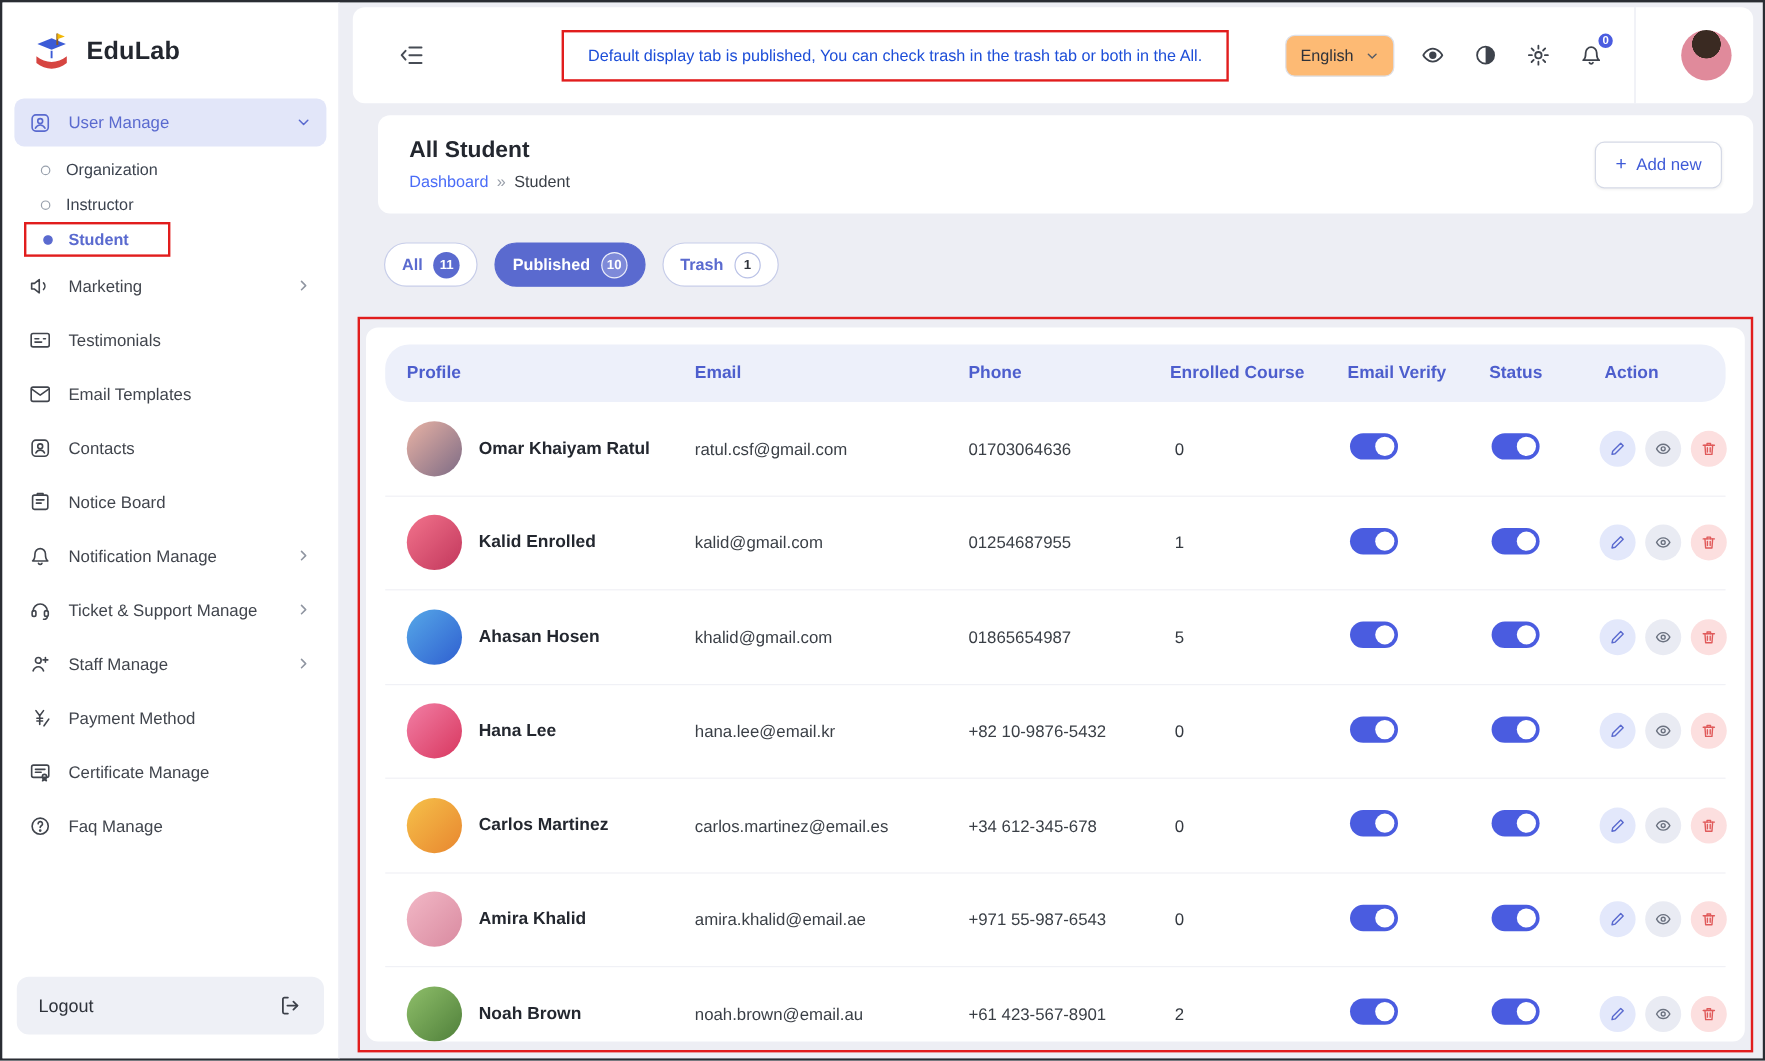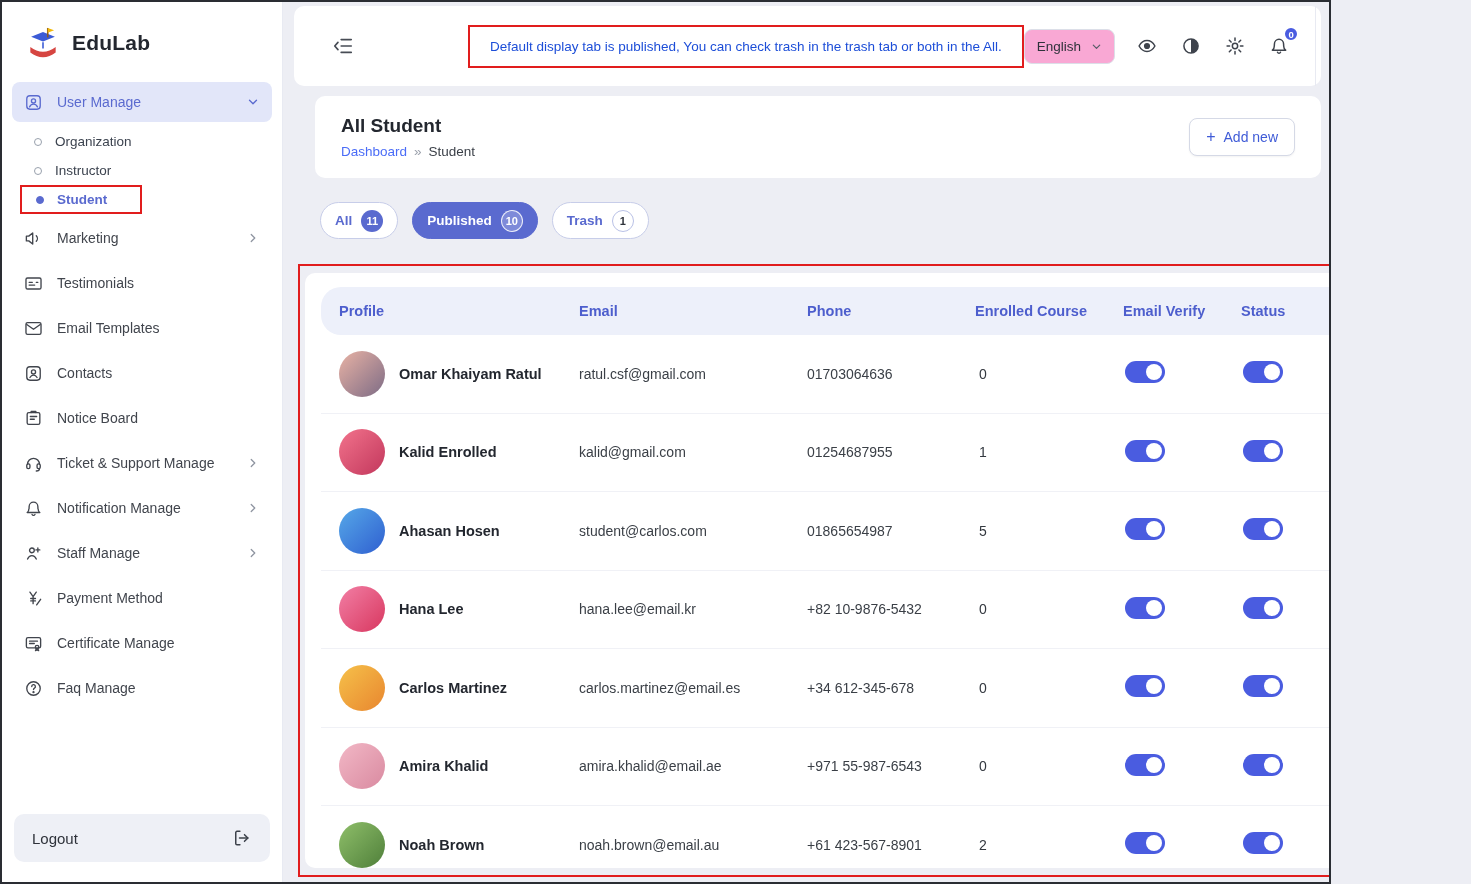--- a/index.html
+++ b/index.html
@@ -2,21 +2,21 @@
 <html style="--accent: #5a6acf; --toggle-on: #4a5ce0; --annotation: #e11d1d; --link: #4a6cf7; --danger: #e05a5a;"><head>
 <meta charset="utf-8">
 <style>
   :root{
     --accent:#5a6acf; --accent-dark:#4553b8; --toggle-on:#4a5ce0;
     --annotation:#e11d1d; --link:#4a6cf7; --danger:#e05a5a;
   }
   *{box-sizing:border-box; margin:0; padding:0;}
   html,body{width:1471px;height:884px;}
   body{font-family:"Liberation Sans","DejaVu Sans",sans-serif; background:#edeef4;}
-  .app{position:relative; width:1331px; height:884px; background:#edeef4; overflow:hidden; border:2px solid #2a2d33;}
+  .app{position:relative; width:1471px; height:884px; background:#edeef4; overflow:hidden; border:2px solid #2a2d33;}
 
   
   .sidebar{position:absolute; left:0; top:0; bottom:0; width:281px; background:#fff; border-right:1px solid #e8eaf2;}
   .logo-row{display:flex; align-items:center; gap:10px; padding:22px 22px 16px;}
   .logo-text{font-size:21px; font-weight:bold; color:#23272f; letter-spacing:.2px;}
   .menu{padding:4px 10px 0;}
   .menu-item{height:40px; display:flex; align-items:center; gap:14px; padding:0 12px; border-radius:8px; color:#41454d; font-size:14px; margin-bottom:5px; cursor:pointer;}
   .menu-item svg{width:19px; height:19px; flex:none;}
   .menu-item.active{background:#e2e6f9; color:var(--accent); font-weight:500;}
   .chev{margin-left:auto; color:#8f95a1; display:flex;}
@@ -30,21 +30,21 @@
   .sub-item.annotated{border:2px solid var(--annotation); margin-left:8px; padding:5px 0 5px 14px; width:122px;}
   .logout{position:absolute; left:12px; right:12px; bottom:20px; height:48px; background:#eef0f6; border-radius:10px; display:flex; align-items:center; justify-content:space-between; padding:16px 18px; font-size:15px; color:#2e323a; font-weight:500; cursor:pointer;}
   .logout svg{width:20px; height:20px; color:#3c414a;}
 
   
   .topbar{position:absolute; left:292px; top:4px; right:8px; height:80px; background:#fff; border-radius:10px; display:flex; align-items:center; padding:0 0 0 38px;}
   .collapse-btn{background:none; border:none; cursor:pointer; color:#474c55; display:flex; padding:0;}
   .collapse-btn svg{width:22px; height:22px;}
   .notice{margin-left:114px; border:2px solid var(--annotation); color:#1d4ed8; font-size:13.5px; padding:12px 20px; white-space:nowrap;}
   .tb-right{margin-left:auto; display:flex; align-items:center; gap:20px; height:100%;}
-  .lang{display:flex; align-items:center; gap:10px; border:1px solid #dcdfe8; border-radius:8px; padding:9px 12px; font-size:13.5px; color:#2e323a; font-weight:500; cursor:pointer; background:#f9a8d4;}
+  .lang{display:flex; align-items:center; gap:10px; border:1px solid #dcdfe8; border-radius:8px; padding:9px 12px; font-size:13.5px; color:#2e323a; font-weight:500; cursor:pointer; background:#fdba74;}
   .lang svg{width:11px; height:11px; color:#565c66;}
   .icon-btn{width:24px; height:24px; color:#3e434c; position:relative; background:none; border:none; padding:0; cursor:pointer; display:flex; align-items:center; justify-content:center;}
   .icon-btn svg{width:20px; height:20px;}
   .badge{position:absolute; top:-8px; right:-8px; min-width:16px; height:16px; background:#4a5ce0; color:#fff; font-size:9.5px; font-weight:bold; border-radius:8px; display:flex; align-items:center; justify-content:center; border:2px solid #fff;}
   .tb-divider{width:1px; height:80px; background:#e8eaf2; margin-left:4px;}
   .avatar-top{width:42px; height:42px; border-radius:50%; margin:0 18px; cursor:pointer; flex:none;
     background:radial-gradient(circle at 50% 28%, #3a2a22 0 32%, #e08a9b 33% 100%);}
 
   
   .page-head{position:absolute; left:292px; top:94px; right:8px; height:82px; background:#fff; border-radius:10px; display:flex; align-items:center; justify-content:space-between; padding:0 26px;margin-left:21px;}
@@ -178,39 +178,39 @@
         <svg viewBox="0 0 24 24" fill="none" stroke="currentColor" stroke-width="1.7" stroke-linecap="round" stroke-linejoin="round">
             <rect x="4" y="4.5" width="16" height="15" rx="2"></rect>
             <path d="M9 4.5V3h6v1.5"></path>
             <path d="M8 9.5h8M8 13h5"></path>
           </svg>
         <span>Notice Board</span>
       </div>
 
       <div class="menu-item">
         <svg viewBox="0 0 24 24" fill="none" stroke="currentColor" stroke-width="1.7" stroke-linecap="round" stroke-linejoin="round">
-            <path d="M4.5 13a7.5 7.5 0 0 1 15 0"></path>
-            <rect x="3.5" y="12.5" width="4" height="6" rx="1.8"></rect>
-            <rect x="16.5" y="12.5" width="4" height="6" rx="1.8"></rect>
-            <path d="M19.5 18.5c0 2-1.5 3-4 3"></path>
-          </svg>
-        <span>Ticket &amp; Support Manage</span>
+            <path d="M17.5 9.5a5.5 5.5 0 1 0-11 0c0 6-2.5 7.5-2.5 7.5h16s-2.5-1.5-2.5-7.5"></path>
+            <path d="M13.8 19.5a2 2 0 0 1-3.6 0"></path>
+          </svg>
+        <span>Notification Manage</span>
         <span class="chev">
             <svg viewBox="0 0 24 24" fill="none" stroke="currentColor" stroke-width="2.2" stroke-linecap="round" stroke-linejoin="round">
               <path d="M9 6l6 6-6 6"></path>
             </svg>
           </span>
       </div>
 
       <div class="menu-item">
         <svg viewBox="0 0 24 24" fill="none" stroke="currentColor" stroke-width="1.7" stroke-linecap="round" stroke-linejoin="round">
-            <path d="M17.5 9.5a5.5 5.5 0 1 0-11 0c0 6-2.5 7.5-2.5 7.5h16s-2.5-1.5-2.5-7.5"></path>
-            <path d="M13.8 19.5a2 2 0 0 1-3.6 0"></path>
-          </svg>
-        <span>Notification Manage</span>
+            <path d="M4.5 13a7.5 7.5 0 0 1 15 0"></path>
+            <rect x="3.5" y="12.5" width="4" height="6" rx="1.8"></rect>
+            <rect x="16.5" y="12.5" width="4" height="6" rx="1.8"></rect>
+            <path d="M19.5 18.5c0 2-1.5 3-4 3"></path>
+          </svg>
+        <span>Ticket &amp; Support Manage</span>
         <span class="chev">
             <svg viewBox="0 0 24 24" fill="none" stroke="currentColor" stroke-width="2.2" stroke-linecap="round" stroke-linejoin="round">
               <path d="M9 6l6 6-6 6"></path>
             </svg>
           </span>
       </div>
 
       <div class="menu-item">
         <svg viewBox="0 0 24 24" fill="none" stroke="currentColor" stroke-width="1.7" stroke-linecap="round" stroke-linejoin="round">
             <circle cx="10" cy="8" r="3"></circle>
@@ -420,21 +420,21 @@
                 </svg>
       </button>
     </div>
   </div>
 
   <div class="trow">
     <div class="profile-cell">
       <span class="avatar" style="background: linear-gradient(135deg, rgb(86, 168, 232), rgb(47, 95, 208));"></span>
       <span class="student-name">Ahasan Hosen</span>
     </div>
-    <div class="email-cell">student@carlos.com</div>
+    <div class="email-cell">khalid@gmail.com</div>
     <div class="phone-cell">01865654987</div>
     <div class="enrolled-cell">5</div>
     <div class="toggle-cell">
       <span class="toggle on"><span class="knob"></span></span>
     </div>
     <div class="toggle-cell">
       <span class="toggle on"><span class="knob"></span></span>
     </div>
     <div class="action-cell">
       <button class="act edit">

